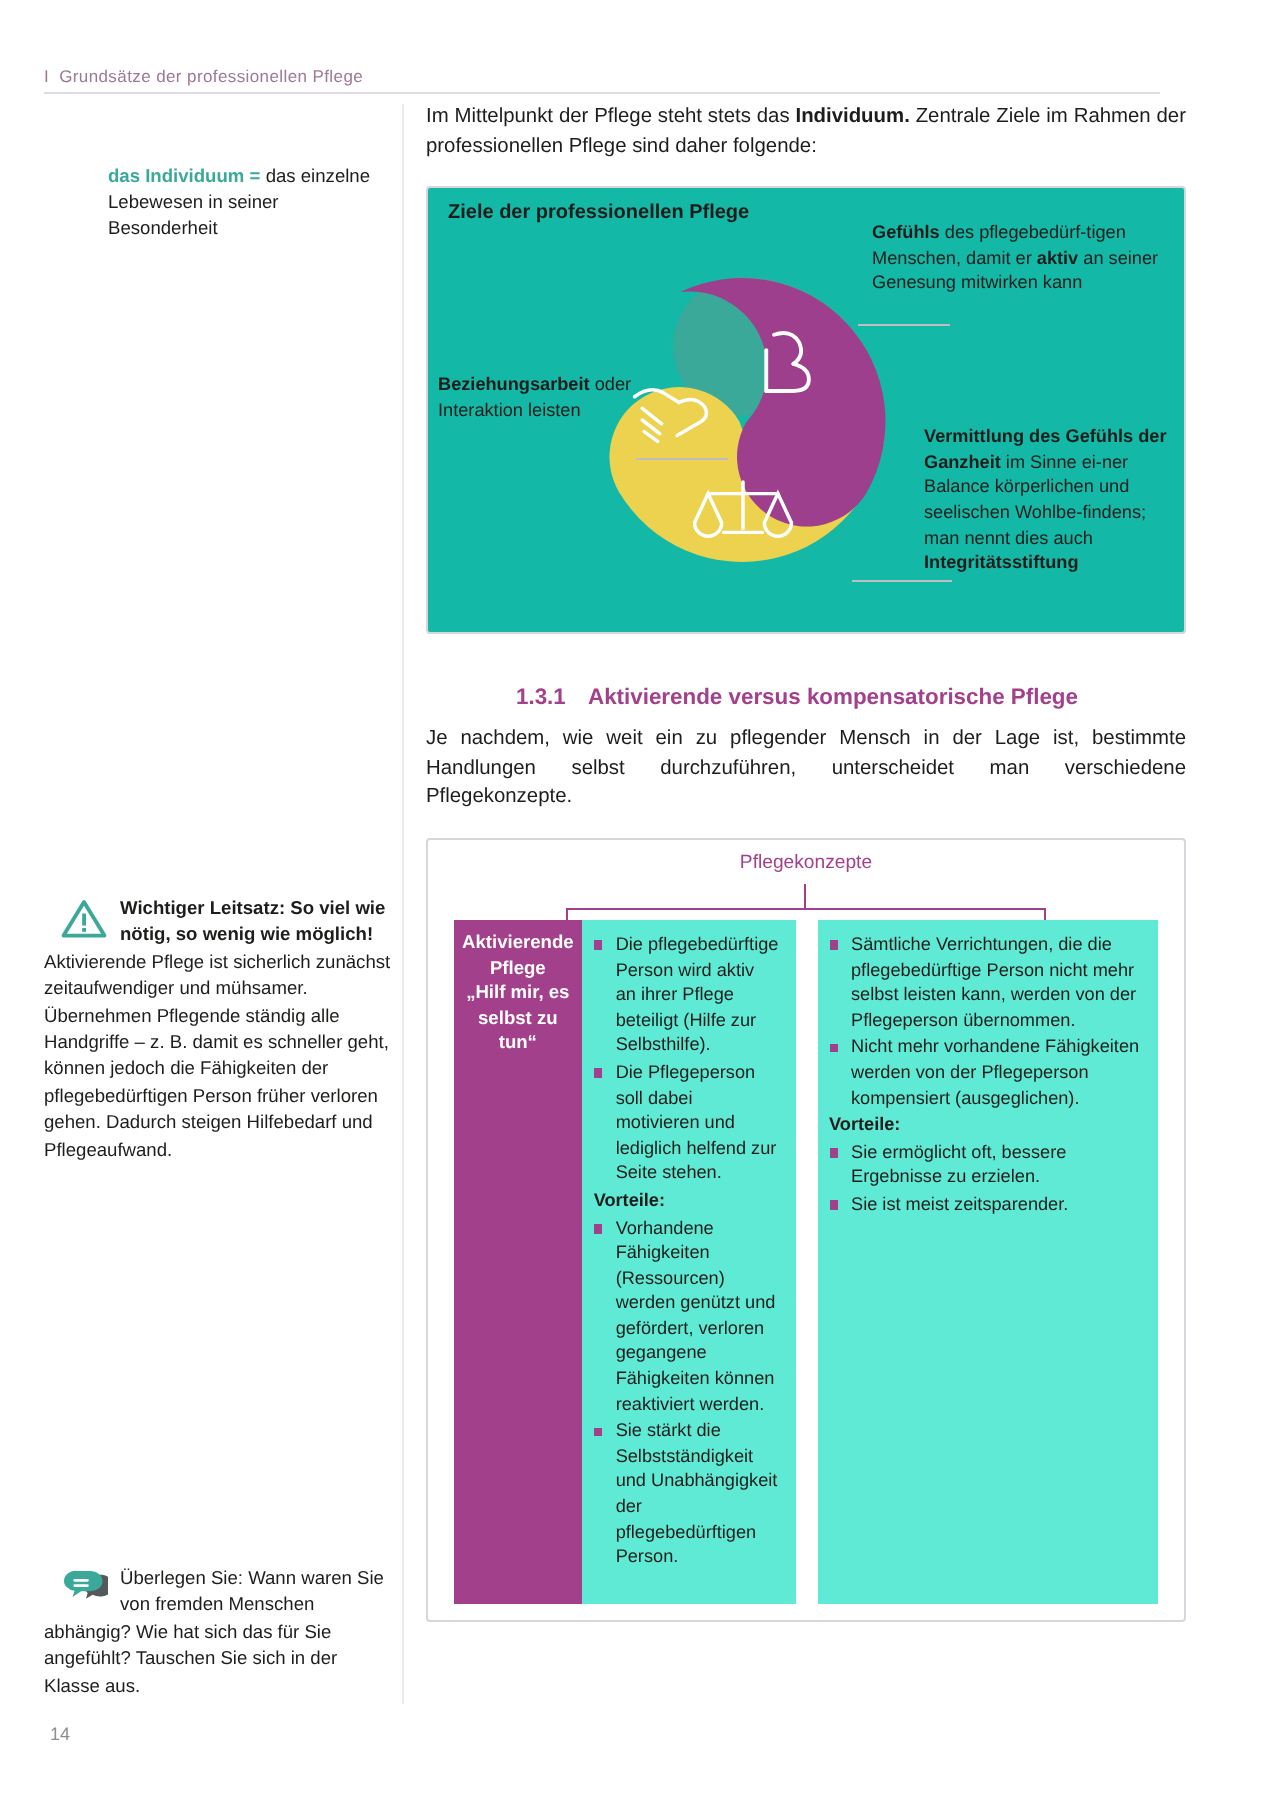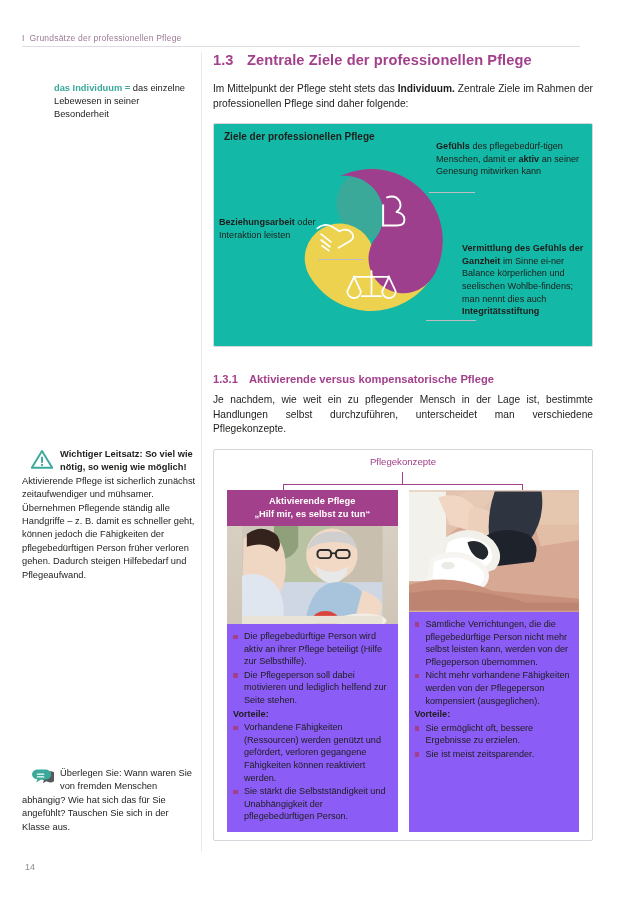--- a/index.html
+++ b/index.html
@@ -37,21 +37,21 @@
   .marginnote{
     font-size:9.3px;line-height:13.2px;color:#1d1d1b;
     margin-bottom:16px;
     margin-left:32px;
   }
   .marginnote .term{color:#3aa99a;font-weight:bold;}
   .marginnote .eq{color:#3aa99a;font-weight:bold;}
 
   .callout{position:absolute;left:22px;width:176px;}
   .callout-warn{top:448px;}
-  .callout-think{top:767px;}
+  .callout-think{top:783px;}
   .callout .body{
     font-size:9.3px;line-height:13.4px;text-align:left;
   }
   .callout .body b{font-weight:bold;}
   .icon-warn{
     float:left;width:24px;height:21px;margin:1px 6px 0 8px;
   }
   .icon-think{
     float:left;width:24px;height:20px;margin:1px 6px 0 8px;
   }
@@ -60,21 +60,21 @@
   .maincol{position:absolute;left:213px;top:52px;width:380px;}
 
   h2.sec{
     margin:0 0 14px 0;font-size:14.6px;color:#a3408b;font-weight:bold;
     letter-spacing:.1px;
   }
   h2.sec .num{display:inline-block;width:34px;}
   h3.subsec{
     margin:0 0 8px 0;font-size:11.2px;color:#a3408b;font-weight:bold;
   }
-  h3.subsec .num{display:inline-block;width:36px;}
+  h3.subsec .num{display:inline-block;width:36px;margin-left:45px;}
 
   p.body{
     margin:0 0 12px 0;font-size:10.2px;line-height:14.6px;
     text-align:justify;
   }
   p.body b{font-weight:bold;}
 
   
   .goalbox{
     position:relative;border:1px solid #d8d5dc;border-radius:2px;
@@ -95,21 +95,21 @@
   .concepts{
     position:relative;border:1px solid #d8d5dc;border-radius:2px;
     background:#fff;height:390px;
   }
   .conc-title{
     position:absolute;left:0;right:0;top:6px;text-align:center;
     font-size:9.6px;color:#a3408b;
   }
   .conn{position:absolute;background:#a3408b;}
   .cols{position:absolute;left:13px;top:40px;right:13px;bottom:8px;display:flex;gap:11px;}
-  .col{flex:1;display:flex;flex-direction:column;background:#8b5cf6;}
+  .col{flex:1;display:flex;flex-direction:row;background:#5eead4;}
   .colhead{
     background:#a3408b;color:#fff;text-align:center;font-weight:bold;
     font-size:9.3px;line-height:12.6px;padding:5px 4px 6px;
   }
   .photo{height:122px;position:relative;overflow:hidden;}
   .bullets{padding:6px 8px 8px 6px;font-size:9.1px;line-height:12.6px;}
   ul.bl{list-style:none;margin:0;padding:0;}
   ul.bl li{position:relative;padding-left:11px;margin-bottom:1px;}
   ul.bl li:before{
     content:"";position:absolute;left:0;top:4.5px;width:4.5px;height:4.5px;
@@ -161,23 +161,20 @@
       <path d="M18 4.5 a7.5 6 0 1 1 -0.3 10.2 l-3.6 2.2 0.9 -3.2 a6.6 5.6 0 0 1 3 -9.2 Z" fill="#55595c"></path>
       <path d="M9.2 1.6 h7.4 a6.6 5.6 0 0 1 0 11.2 h-5.2 l-4.7 3.1 1.1 -3.4 a6.4 5.4 0 0 1 1.4 -10.9 Z" fill="#3aa99a"></path>
       <rect x="7.2" y="6.0" width="8.4" height="1.5" rx="0.7" fill="#ffffff"></rect>
       <rect x="7.2" y="9.0" width="8.4" height="1.5" rx="0.7" fill="#ffffff"></rect>
     </svg>
     <div class="body"><span>Überlegen Sie: Wann waren Sie von fremden Menschen abhängig? Wie hat sich das für Sie angefühlt? Tauschen Sie sich in der Klasse aus.</span></div>
   </div>
 
   <div class="maincol">
 
-    <h2 class="sec">
-      <span class="num">1.3</span><span>Zentrale Ziele der professionellen Pflege</span>
-    </h2>
 
     <p class="body"><span>Im Mittelpunkt der Pflege steht stets das </span><b>Individuum.</b><span> Zentrale Ziele im Rahmen der professionellen Pflege sind daher folgende:</span></p>
 
     <div class="goalbox">
       <div class="cap">Ziele der professionellen Pflege</div>
 
       <svg class="triskel" viewBox="0 0 160 160">
 
         <g>
           <path d="M80 6 A74 74 0 0 1 121 141 A40 40 0 0 0 80 78 A36 36 0 0 1 80 6 Z" fill="#3aa99a"></path>

